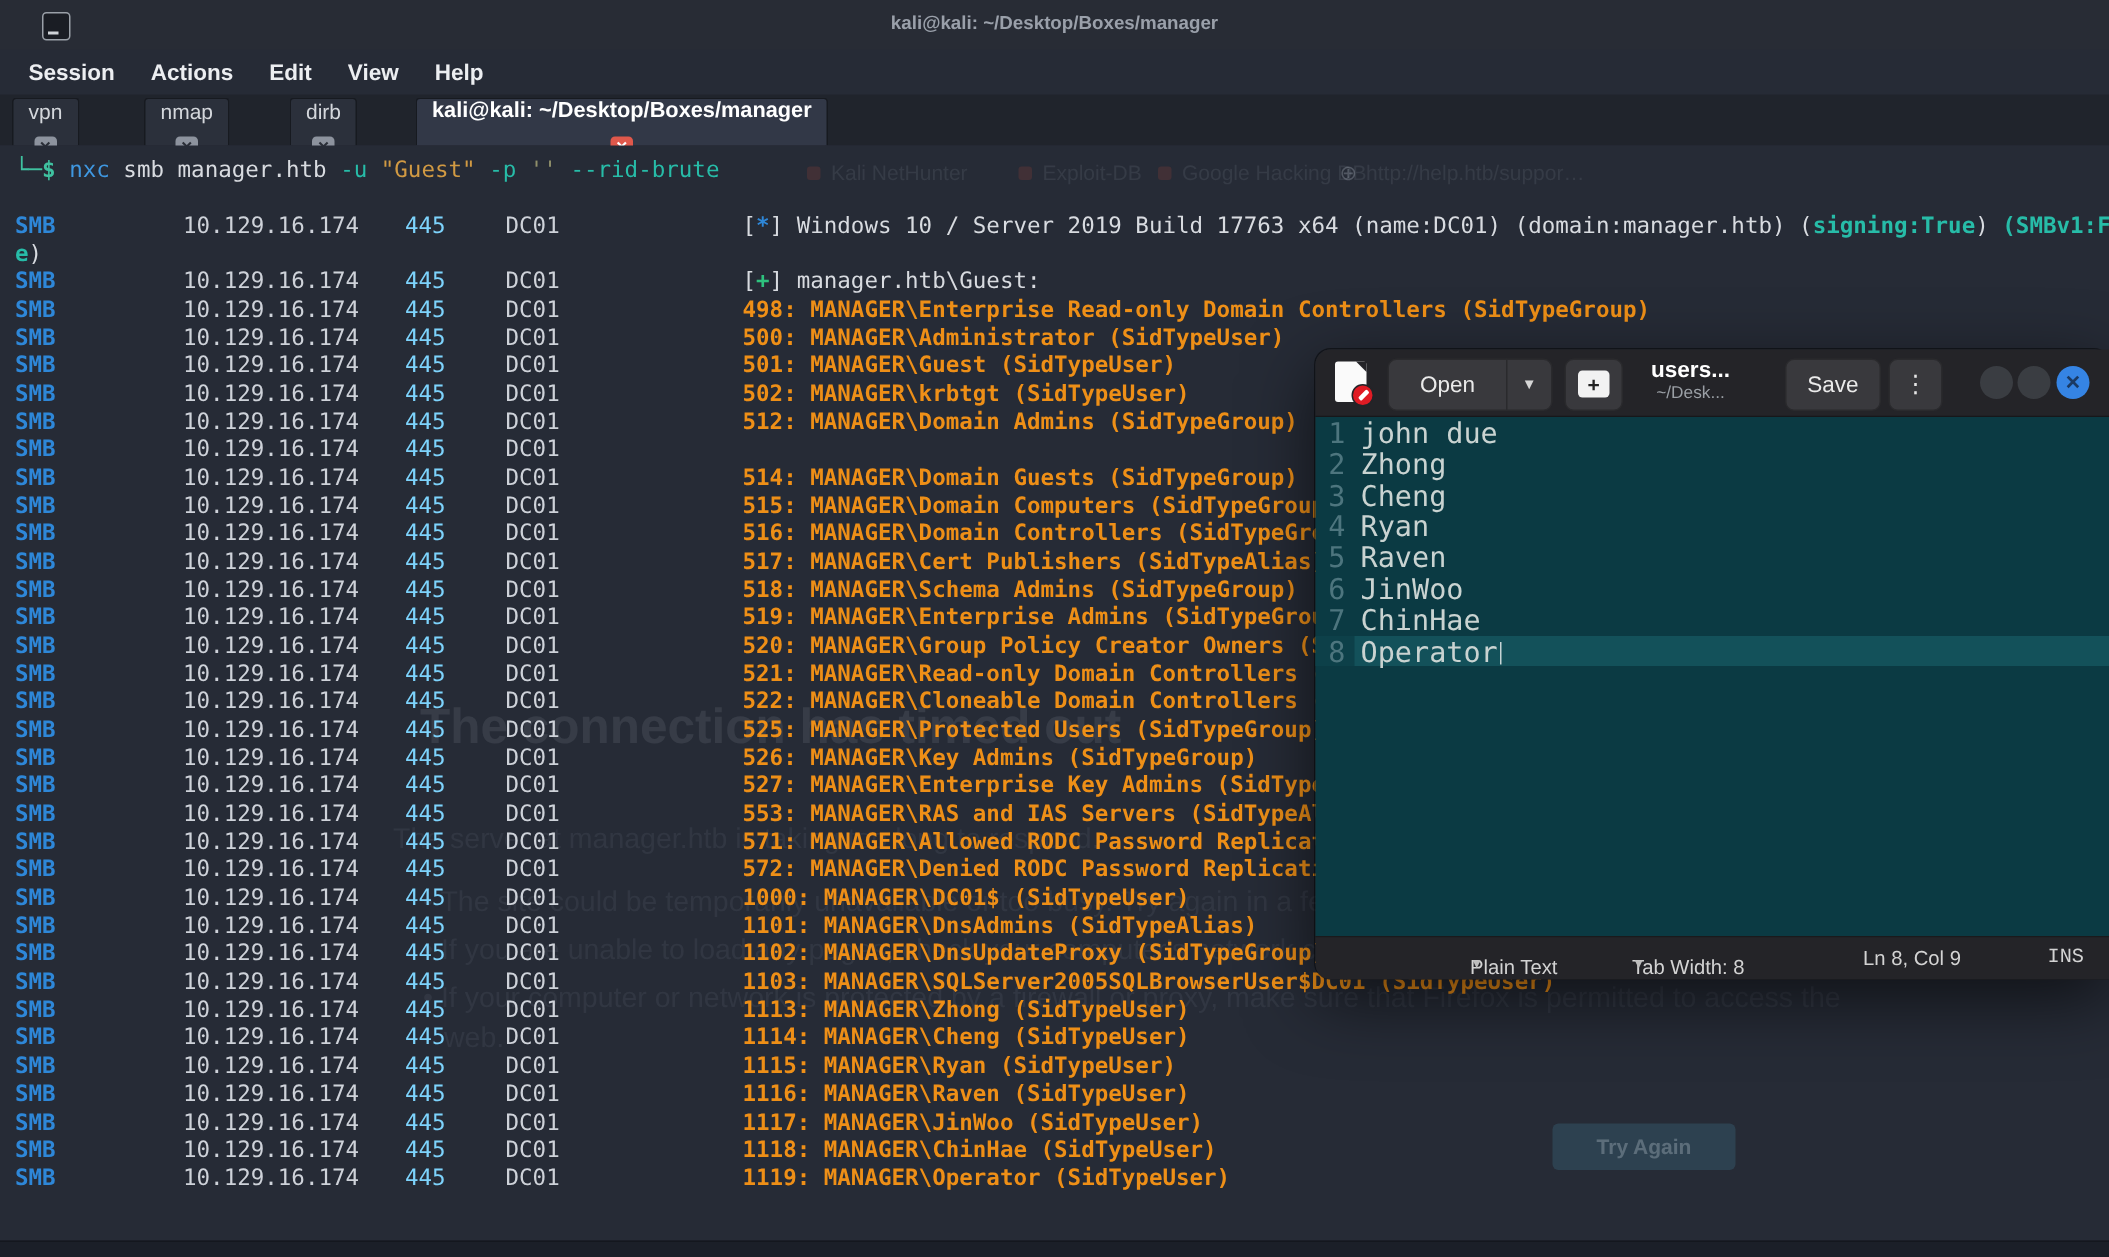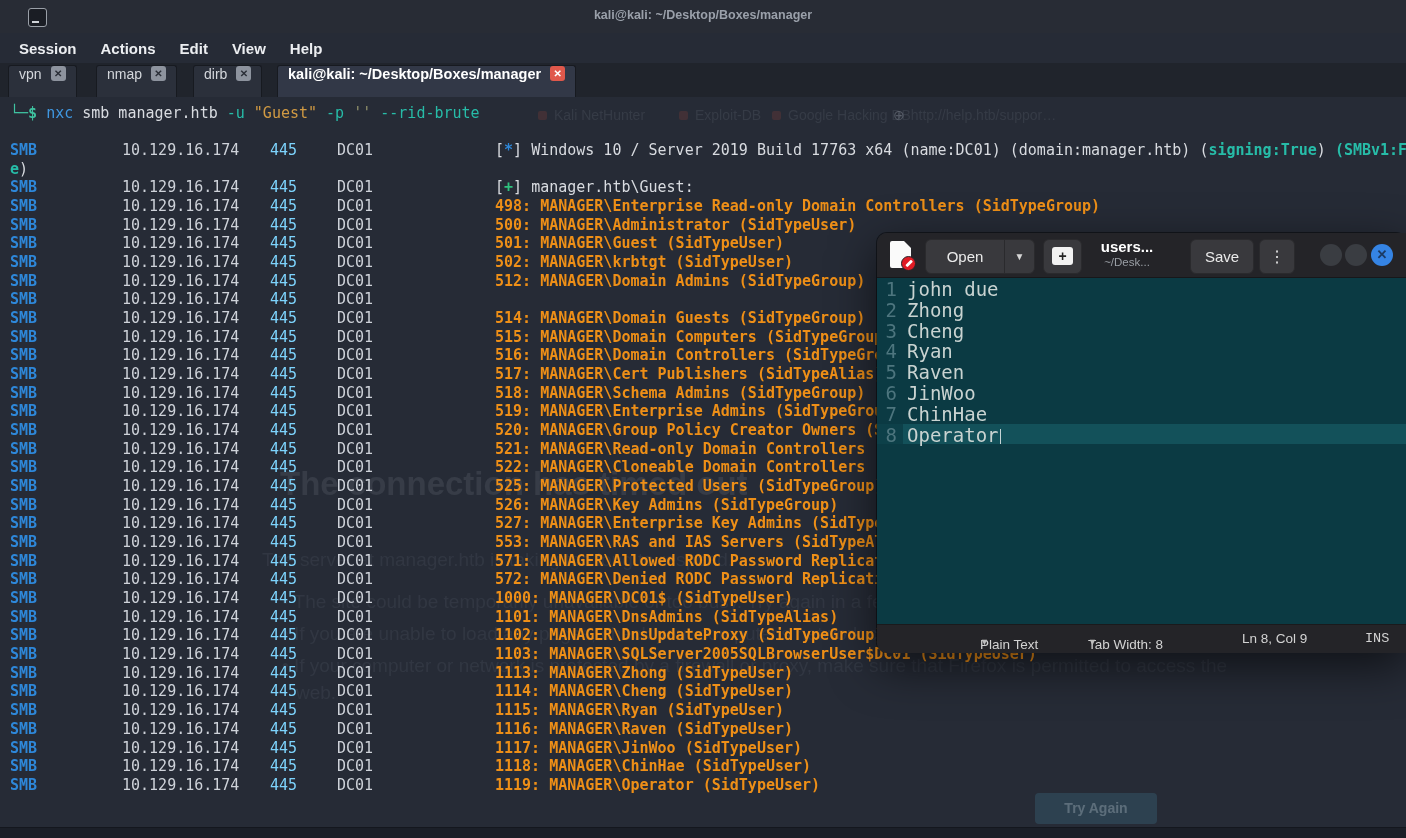--- a/index.html
+++ b/index.html
@@ -11,22 +11,22 @@
   #win-icon{position:absolute;left:28px;top:8px;width:17px;height:17px;background:#1a1d24;
             border:1.5px solid #9aa0a8;border-radius:3px;}
   #win-icon::after{content:"";position:absolute;left:3px;bottom:3px;width:7px;height:2px;background:#cfd3d8;}
   #win-title{position:absolute;left:0;top:8px;width:100%;text-align:center;color:#9aa0aa;
              font-size:12.5px;font-weight:bold;}
   #menubar{position:absolute;left:7px;top:33px;height:30px;display:flex;align-items:center;}
   .menu-item{color:#eceef1;font-size:15px;font-weight:600;padding:0 12px;cursor:default;}
 
   #tabbar{position:absolute;left:0;top:63px;width:1406px;height:34px;background:#20242c;}
   .tab{position:absolute;top:2px;height:31px;background:#2b303b;border:1px solid #171a20;
-       border-bottom:none;border-radius:3px 3px 0 0;display:flex;align-items:flex-start;
-       padding:0 10px;gap:9px;}
+       border-bottom:none;border-radius:3px 3px 0 0;display:flex;align-items:center;
+       padding:0 10px;gap:9px;flex-direction:column;}
   .tab.active{background:#323847;}
   .tab-label{color:#d4d7dc;font-size:14px;}
   .tab.active .tab-label{color:#ffffff;font-weight:bold;font-size:14.5px;}
   .tab-close{width:15px;height:15px;border-radius:3px;background:#8d939e;color:#2a2e37;
              font-size:10px;line-height:15px;text-align:center;font-weight:bold;}
   .tab.active .tab-close{background:#e0584b;color:#ffffff;}
 
   
   #terminal{position:absolute;left:0;top:97px;width:1406px;height:730px;background:#262b36;}
   #bottomstrip{position:absolute;left:0;top:827px;width:1406px;height:11px;background:#1b1f28;
@@ -37,21 +37,21 @@
   #ghost{position:absolute;inset:0;pointer-events:none;}
   .bm{position:absolute;top:10px;color:rgba(210,218,230,0.09);font-size:14px;white-space:nowrap;}
   .bm .dot{display:inline-block;width:9px;height:9px;border-radius:2px;
            background:rgba(190,70,55,0.18);margin-right:7px;}
   .bm .globe{display:inline-block;color:rgba(210,218,230,0.25);margin-right:6px;font-size:14px;}
   #ghost-heading{position:absolute;left:280px;top:368px;font-size:33px;font-weight:bold;
                  color:rgba(205,215,228,0.10);white-space:nowrap;}
   .ghost-line{position:absolute;color:rgba(205,215,228,0.07);font-size:19px;white-space:nowrap;}
   #ghost-btn{position:absolute;left:1035px;top:652px;width:122px;height:31px;border-radius:4px;
              background:rgba(56,94,112,0.45);color:rgba(215,225,235,0.28);font-size:14px;
-             font-weight:bold;text-align:center;line-height:31px;margin-top:44px;}
+             font-weight:bold;text-align:center;line-height:31px;}
 
   #prompt{position:absolute;left:10px;top:7px;font-size:15px;white-space:pre;}
   .c-w{color:#d8dbe0;}
   .c-b{color:#2e87d8;font-weight:bold;}
   .c-g{color:#2ec27e;font-weight:bold;}
   .c-t{color:#27bca8;font-weight:bold;}
   .c-o{color:#ee8f17;font-weight:bold;}
   .c-cmd{color:#3f97e0;}
   .c-opt{color:#27bca8;}
   .c-str{color:#d19a43;}

